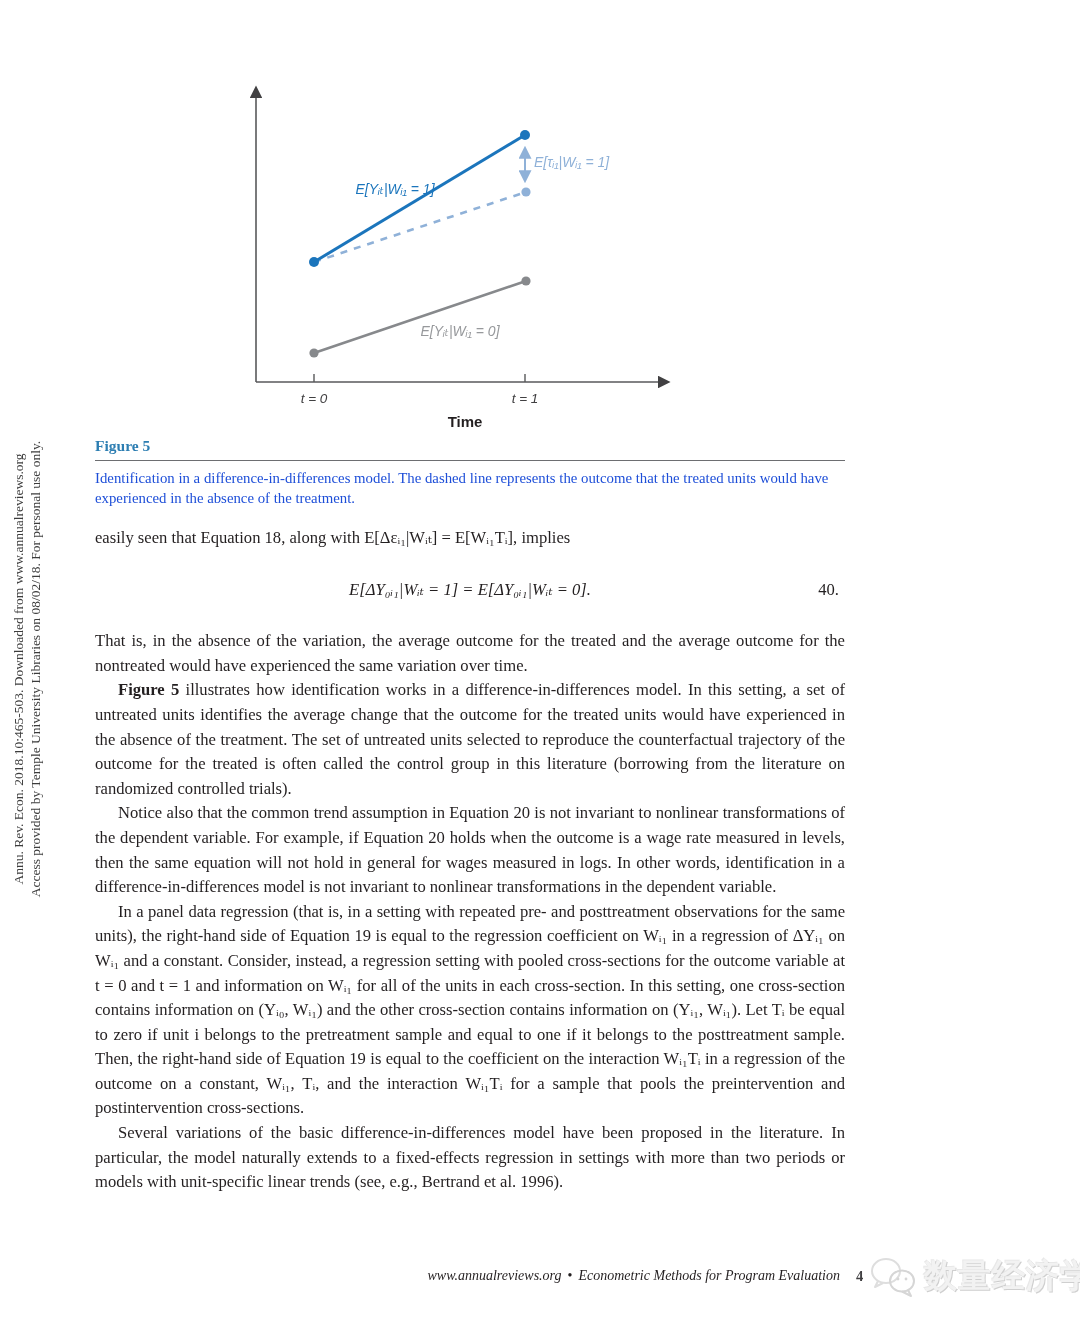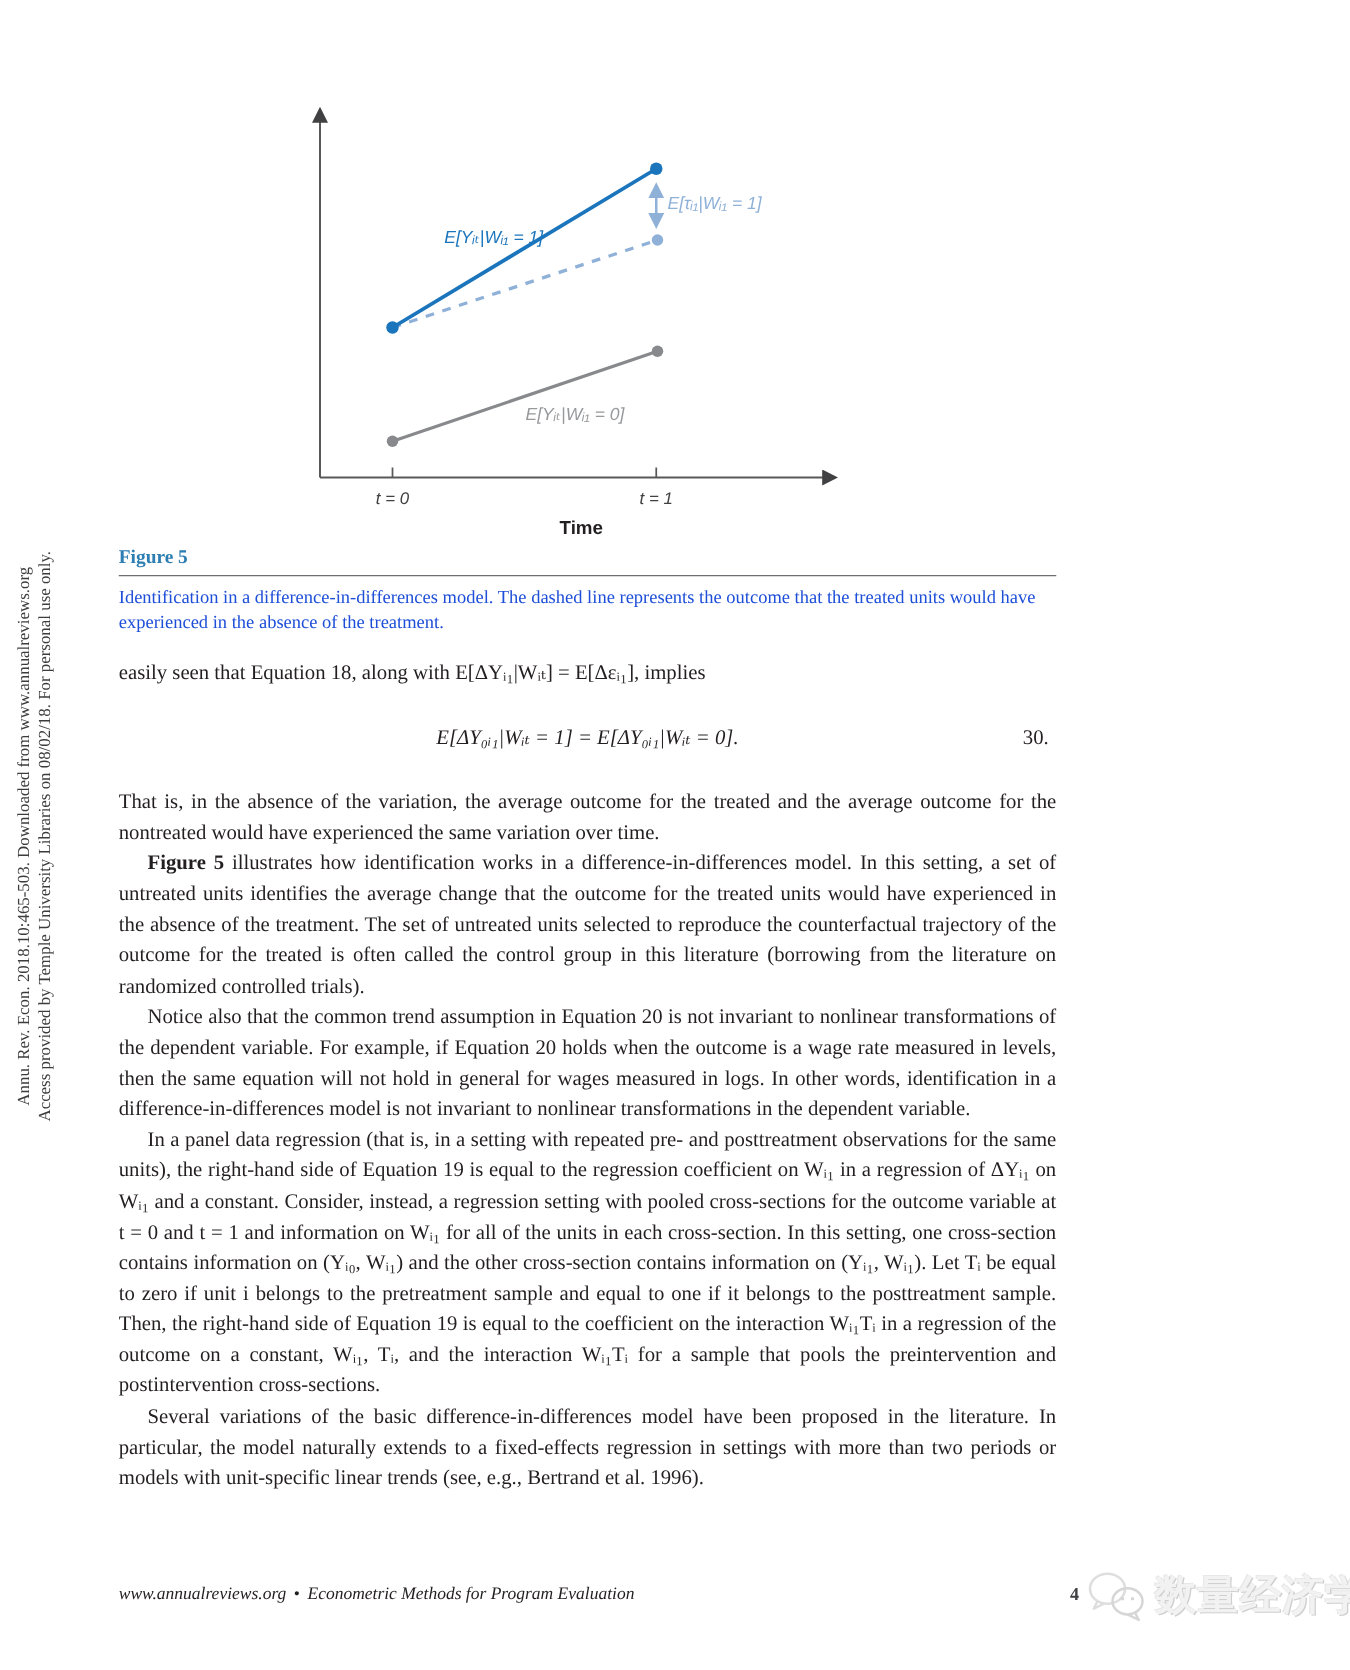--- a/index.html
+++ b/index.html
@@ -78,21 +78,21 @@
   }
   .equation { font-style: italic; }
   .eq-number { position: absolute; right: 6px; top: 0; font-style: normal; }
 
   
   .footer {
     position: absolute;
     left: 95px;
     top: 1268px;
     width: 745px;
-    text-align: left;
+    text-align: right;
     font-style: italic;
     font-size: 14px;
     color: #231f20;
   }
   .footer .bullet { font-style: normal; padding: 0 6px; }
   .page-number {
     position: absolute;
     left: 856px;
     top: 1268px;
     font-size: 14.5px;
@@ -165,25 +165,25 @@
     <text class="time-label" x="217" y="357" text-anchor="middle">Time</text>
   </svg>
 
   <div class="figure-block">
     <div class="figure-label">Figure 5</div>
     <hr class="figure-rule">
     <div class="figure-caption">Identification in a difference-in-differences model. The dashed line represents the outcome that the treated units would have experienced in the absence of the treatment.</div>
   </div>
 
   <div class="body-text">
-    <p class="noindent">easily seen that Equation 18, along with E[ΔYᵢ₁|Wᵢₜ] = E[Δεᵢ₁], implies</p>
+    <p class="noindent">easily seen that Equation 18, along with E[Δεᵢ₁|Wᵢₜ] = E[Wᵢ₁Tᵢ], implies</p>
 
     <div class="equation-row">
       <span class="equation">E[ΔY₀ᵢ₁|Wᵢₜ = 1] = E[ΔY₀ᵢ₁|Wᵢₜ = 0].</span>
-      <span class="eq-number">30.</span>
+      <span class="eq-number">40.</span>
     </div>
 
     <p class="noindent">That is, in the absence of the variation, the average outcome for the treated and the average outcome for the nontreated would have experienced the same variation over time.</p>
     <p class="indent"><b>Figure 5</b><span> illustrates how identification works in a difference-in-differences model. In this setting, a set of untreated units identifies the average change that the outcome for the treated units would have experienced in the absence of the treatment. The set of untreated units selected to reproduce the counterfactual trajectory of the outcome for the treated is often called the control group in this literature (borrowing from the literature on randomized controlled trials).</span></p>
     <p class="indent">Notice also that the common trend assumption in Equation 20 is not invariant to nonlinear transformations of the dependent variable. For example, if Equation 20 holds when the outcome is a wage rate measured in levels, then the same equation will not hold in general for wages measured in logs. In other words, identification in a difference-in-differences model is not invariant to nonlinear transformations in the dependent variable.</p>
     <p class="indent">In a panel data regression (that is, in a setting with repeated pre- and posttreatment observations for the same units), the right-hand side of Equation 19 is equal to the regression coefficient on Wᵢ₁ in a regression of ΔYᵢ₁ on Wᵢ₁ and a constant. Consider, instead, a regression setting with pooled cross-sections for the outcome variable at t = 0 and t = 1 and information on Wᵢ₁ for all of the units in each cross-section. In this setting, one cross-section contains information on (Yᵢ₀, Wᵢ₁) and the other cross-section contains information on (Yᵢ₁, Wᵢ₁). Let Tᵢ be equal to zero if unit i belongs to the pretreatment sample and equal to one if it belongs to the posttreatment sample. Then, the right-hand side of Equation 19 is equal to the coefficient on the interaction Wᵢ₁Tᵢ in a regression of the outcome on a constant, Wᵢ₁, Tᵢ, and the interaction Wᵢ₁Tᵢ for a sample that pools the preintervention and postintervention cross-sections.</p>
     <p class="indent">Several variations of the basic difference-in-differences model have been proposed in the literature. In particular, the model naturally extends to a fixed-effects regression in settings with more than two periods or models with unit-specific linear trends (see, e.g., Bertrand et al. 1996).</p>
   </div>
 
   <div class="footer">

